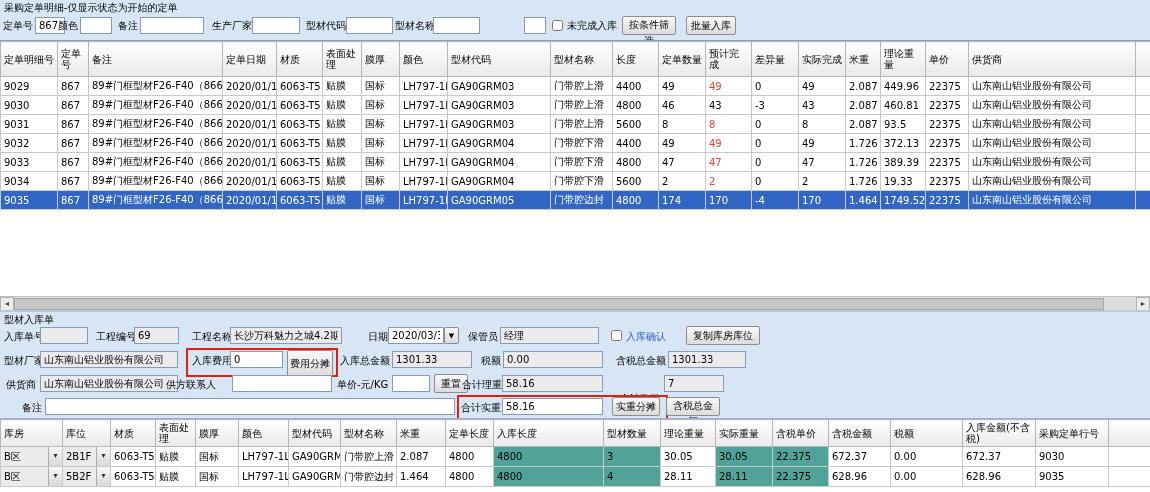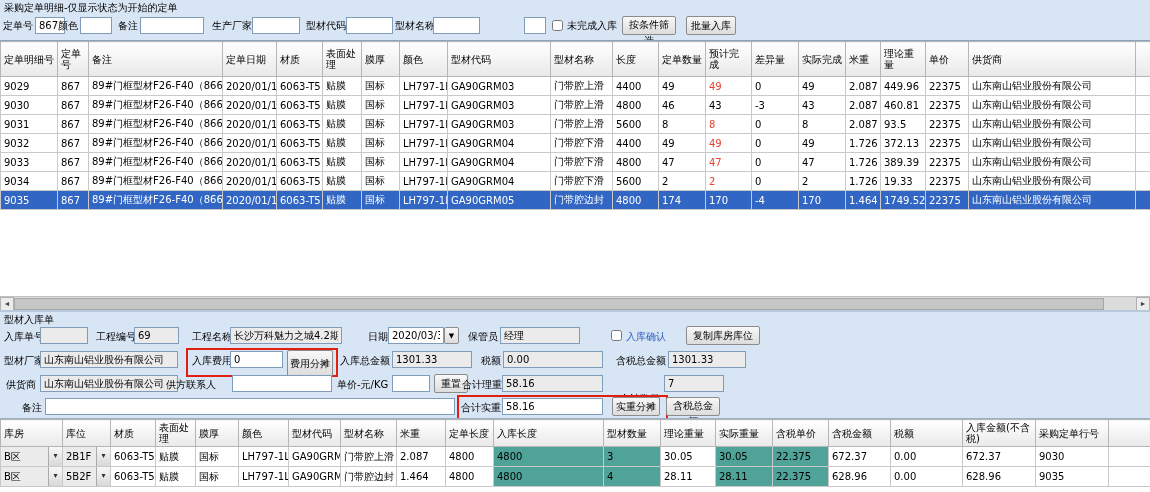--- a/index.html
+++ b/index.html
@@ -81,21 +81,21 @@
 
   
   #divider{position:absolute;top:310px;left:0;width:1150px;height:2px;background:#b7c9dd;}
   #bottom-title{position:absolute;top:314px;left:4px;}
 
   #l-inbno{top:331px;left:4px;}    #f-inbno{top:327px;left:40px;width:48px;}
   #l-projno{top:331px;left:96px;}  #f-projno{top:327px;left:134px;width:45px;}
   #l-projname{top:331px;left:192px;} #f-projname{top:327px;left:230px;width:112px;}
   #l-date{top:331px;left:368px;}   #f-date{top:327px;left:388px;width:56px;}
   #btn-date{top:327px;left:444px;width:15px;height:17px;line-height:14px;font-size:7px;}
-  #l-keeper{top:331px;left:468px;} #f-keeper{top:327px;left:500px;width:80px;}
+  #l-keeper{top:331px;left:468px;} #f-keeper{top:327px;left:500px;width:99px;}
   #cb-confirm{top:330px;left:611px;}
   #l-confirm{top:331px;left:626px;color:#3060c0;}
   #btn-copyloc{top:326px;left:686px;width:74px;}
 
   #l-factory{top:355px;left:4px;}  #f-factory{top:351px;left:40px;width:138px;}
   #redbox1{top:348px;left:186px;width:148px;height:25px;}
   #l-fee{top:355px;left:192px;}    #f-fee{top:351px;left:230px;width:53px;}
   #btn-feeshare{top:350px;left:287px;width:46px;height:27px;}
   #l-intotal{top:355px;left:340px;} #f-intotal{top:351px;left:392px;width:80px;}
   #l-tax{top:355px;left:481px;}    #f-tax{top:351px;left:503px;width:100px;}

